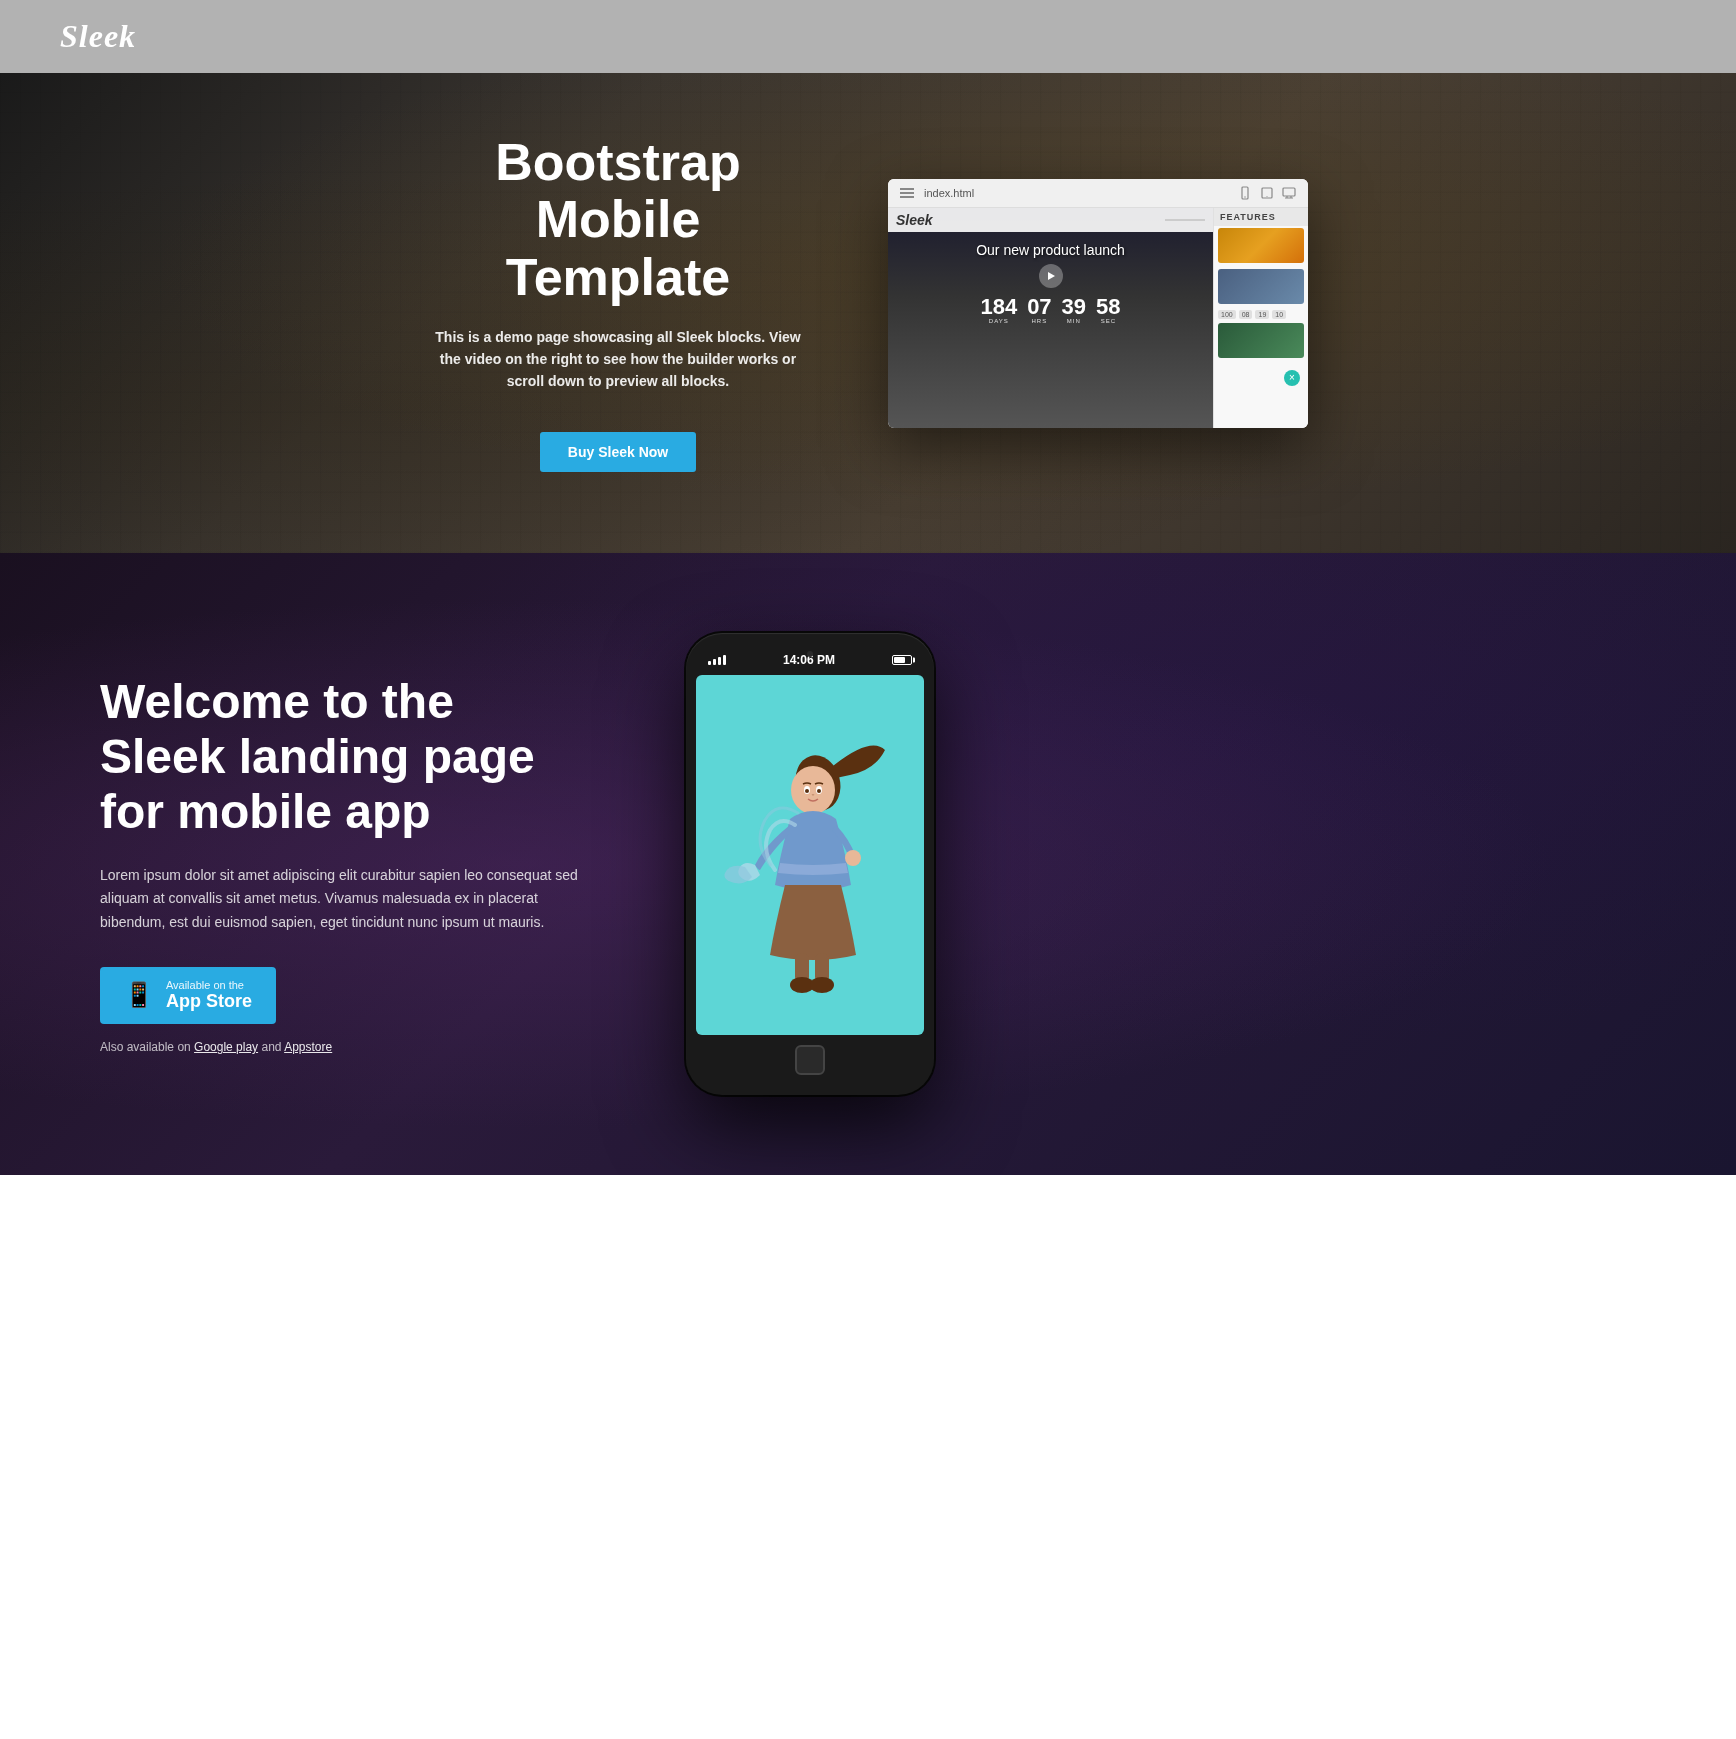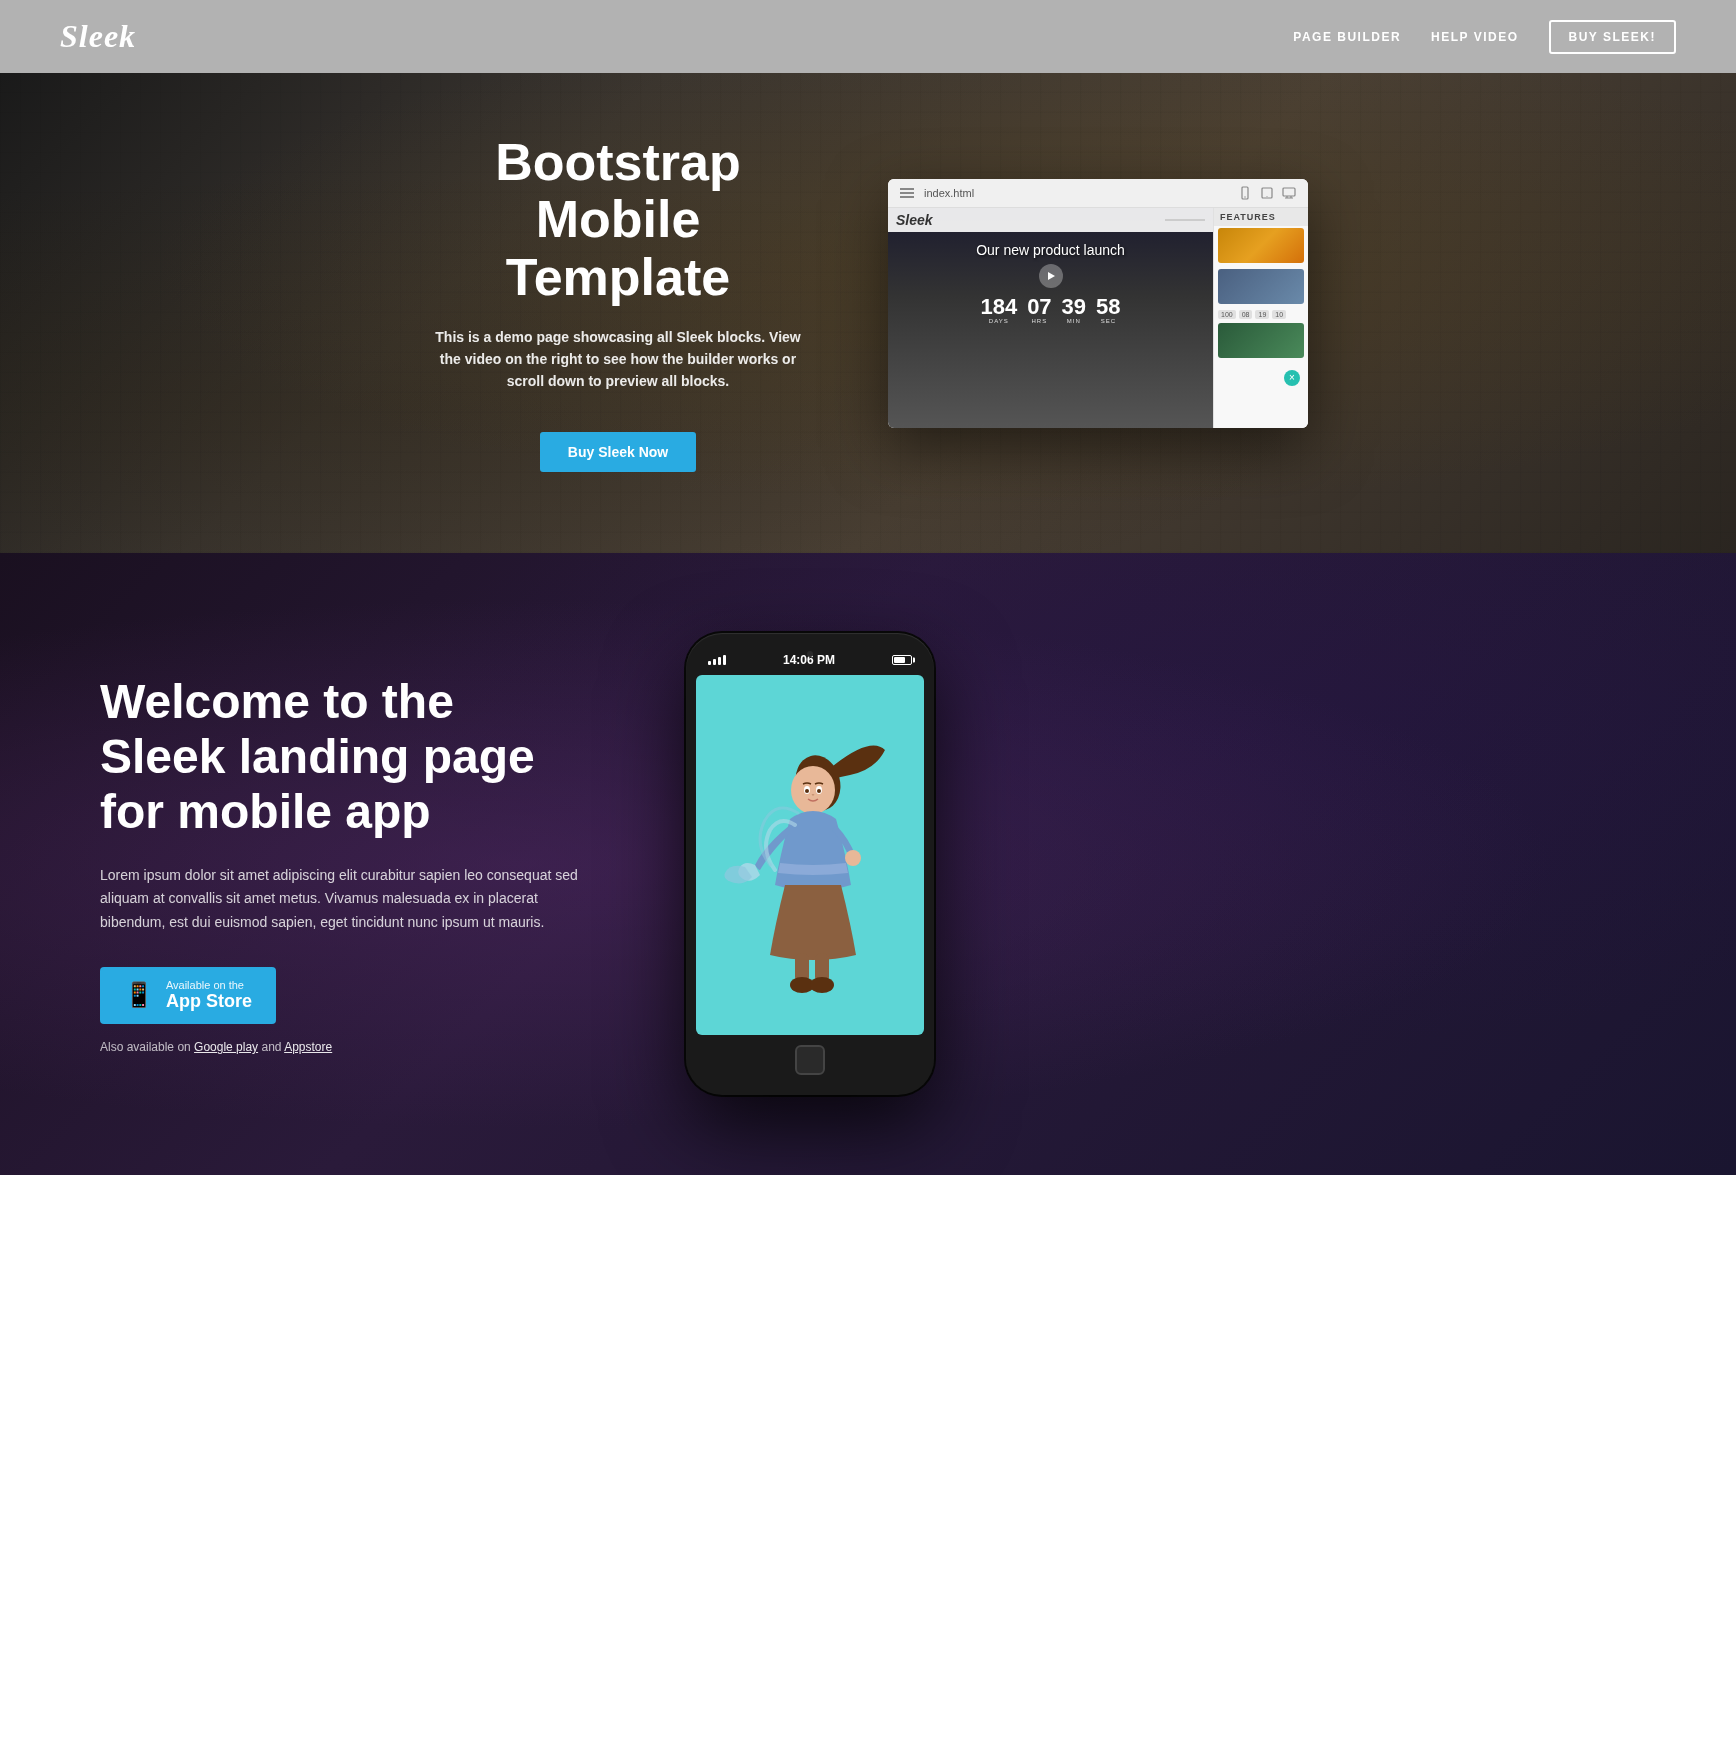--- a/index.html
+++ b/index.html
@@ -492,25 +492,20 @@
       top: 18px;
       left: 50%;
       transform: translateX(-50%);
     }
   </style>
 </head>
 <body>
 
 <nav class="navbar">
   <div class="logo-text">Sleek</div>
-  <div class="nav-links">
-    <a class="nav-link" href="#">PAGE BUILDER</a>
-    <a class="nav-link" href="#">HELP VIDEO</a>
-    <a class="nav-btn" href="#">BUY SLEEK!</a>
-  </div>
 </nav>
 
 <section class="hero-section">
   <div class="hero-bg"></div>
   <div class="hero-content">
 
     <div class="hero-left">
       <h1 class="hero-title">Bootstrap Mobile Template</h1>
       <p class="hero-subtitle">This is a demo page showcasing all Sleek blocks. View the video on the right to see how the builder works or scroll down to preview all blocks.</p>
       <button class="hero-btn">Buy Sleek Now</button>

